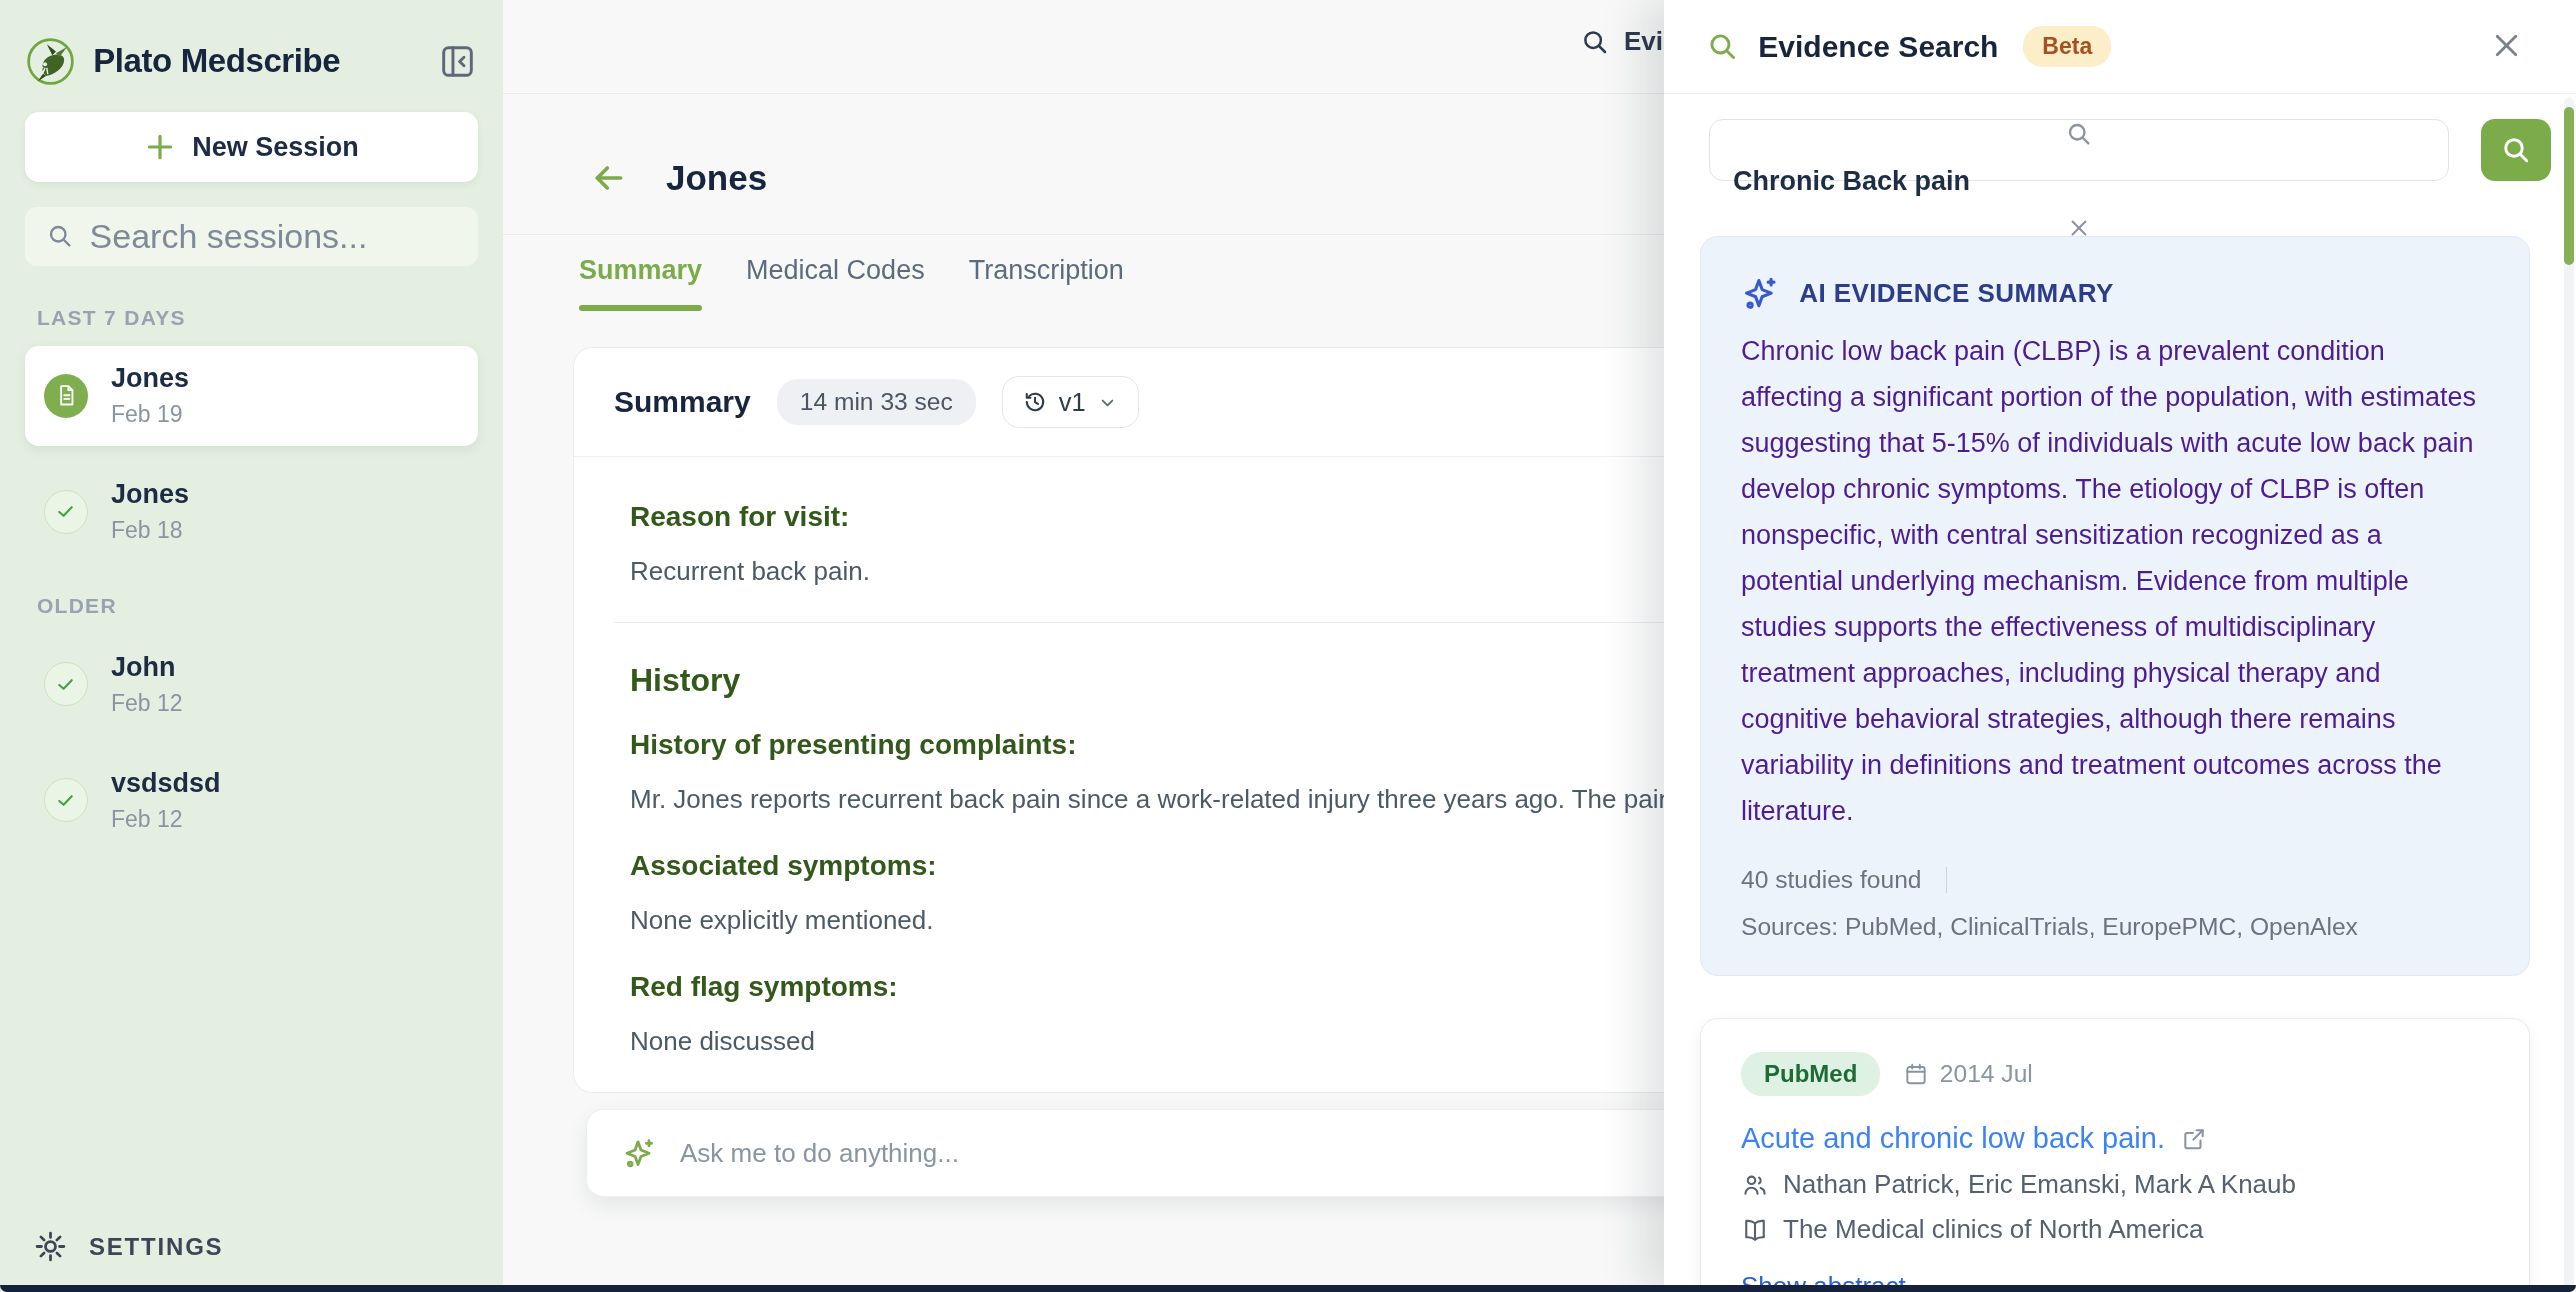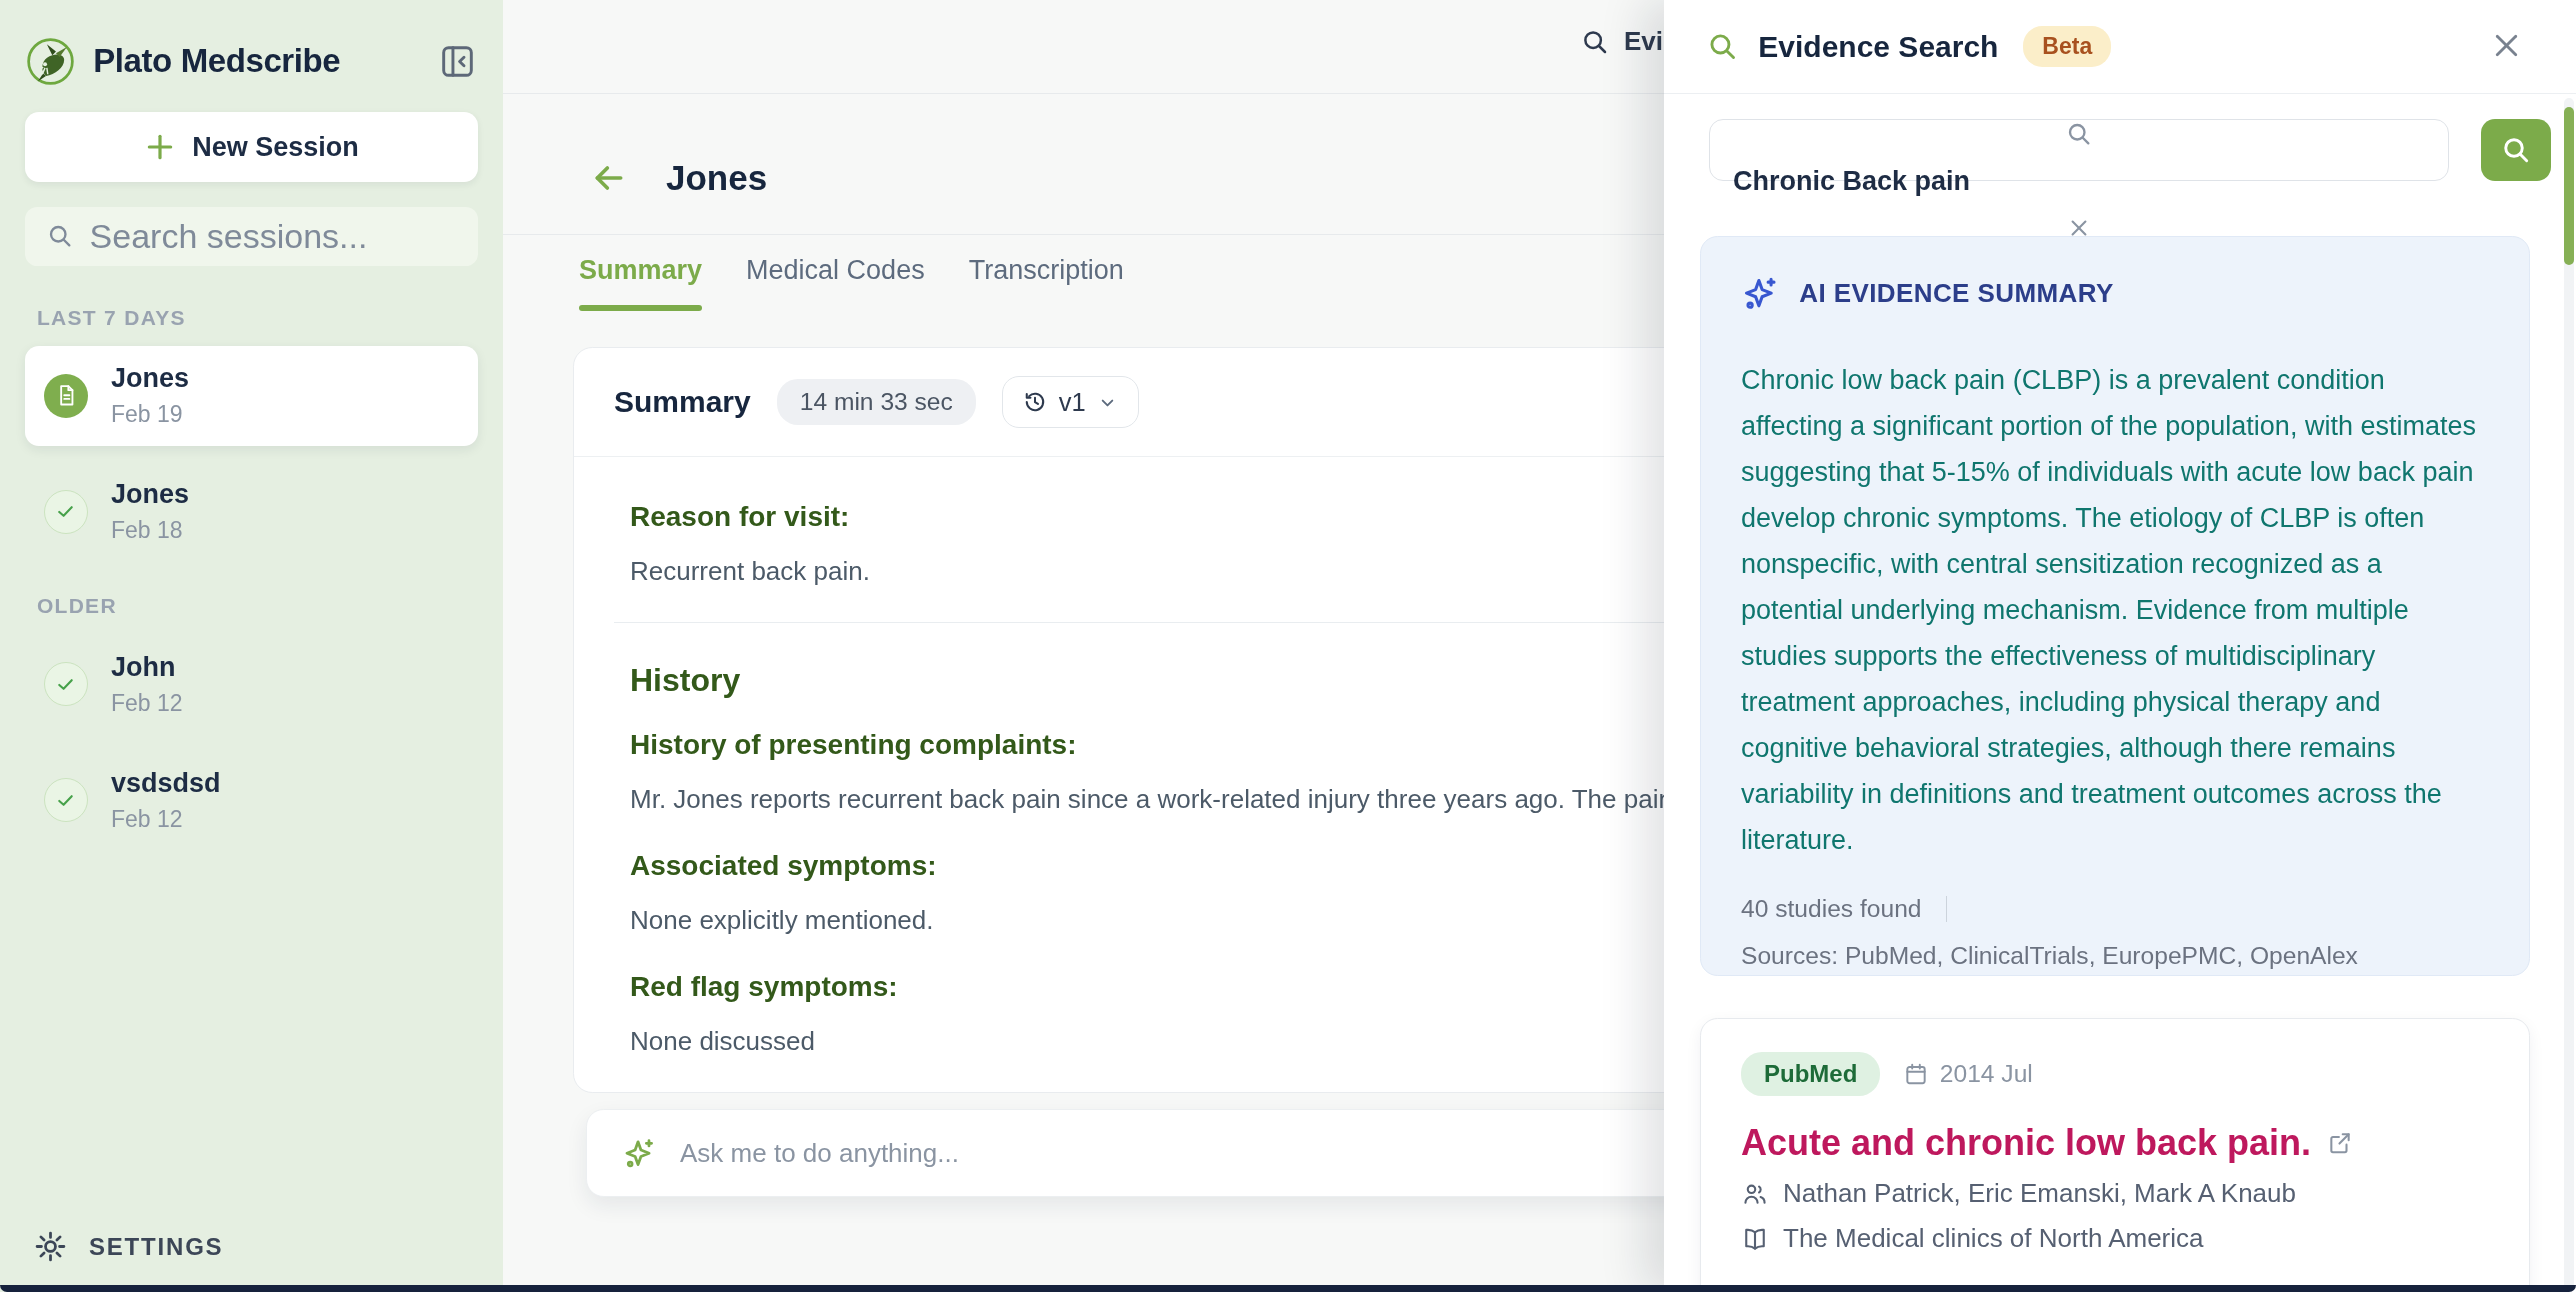--- a/index.html
+++ b/index.html
@@ -65,31 +65,31 @@
   .panel-close { margin-left:auto; width:39px; height:39px; color:#79828f; cursor:pointer; }
   .panel-search-row { position:absolute; left:45px; top:119px; display:flex; gap:32px; }
   .panel-search { width:740px; height:62px; border:0.9px solid #dfe3e8; border-radius:14px; display:flex; align-items:center; padding:0 23px; gap:17.6px; background:#fff;flex-direction:column; }
   .panel-search input { border:none; outline:none; background:transparent; font-family:"Liberation Sans",sans-serif; font-size:27px; font-weight:bold; color:#1e2c44; width:100%; }
   .clear-x { color:#8a94a2; flex:0 0 auto; cursor:pointer; }
   .panel-search-submit { width:70px; height:62px; background:#7cab4a; border-radius:14px; display:flex; align-items:center; justify-content:center; color:#fff; cursor:pointer; }
 
   .ai-card { position:absolute; left:36px; top:236px; width:830px; height:740px; background:#edf3fb; border:0.9px solid #e0e9f6; border-radius:17.6px; padding:37px 40px; }
   .ai-head { display:flex; align-items:center; gap:19.3px; color:#2c3e8a; }
   .ai-head-label { font-size:26px; font-weight:bold; letter-spacing:0.4px; }
-  .ai-text { margin-top:44px; font-size:27px; line-height:46px; color:#0f766e; }
+  .ai-text { margin-top:15px; font-size:27px; line-height:46px; color:#4c1d95; }
   .ai-meta { margin-top:32px; display:flex; align-items:center; gap:24.6px; font-size:24.6px; color:#6b7280; }
   .ai-meta-divider { width:0.9px; height:26px; background:#ccd3dc; }
   .ai-sources { margin-top:19.3px; font-size:24.6px; color:#6b7280; }
 
   .result-card { position:absolute; left:36px; top:1018px; width:830px; height:316px; background:#ffffff; border:0.9px solid #e7eaee; border-radius:17.6px; box-shadow:0 5.3px 16px rgba(23,38,62,.06); padding:33px 40px; }
   .result-top { display:flex; align-items:center; gap:23px; }
   .pubmed-badge { background:#dff1e2; color:#1d6b38; font-size:24px; font-weight:bold; padding:8px 23px; border-radius:21px; }
   .result-date { display:flex; align-items:center; gap:10.5px; font-size:24.6px; color:#8a94a2; }
   .result-title-row { margin-top:26px; display:flex; align-items:center; gap:16px; }
-  .result-title { font-size:36px; font-weight:bold; color:#be185d; cursor:pointer; }
+  .result-title { font-size:29px; font-weight:normal; color:#3b82f6; cursor:pointer; }
   .result-authors, .result-journal { margin-top:14px; display:flex; align-items:center; gap:14px; font-size:26px; color:#566072; }
   .show-abstract { margin-top:26px; display:flex; align-items:center; gap:8.8px; font-size:26px; color:#2961de; text-decoration:underline; cursor:pointer; }
 
   .panel-scroll-track { position:absolute; right:1.8px; top:98px; bottom:0; width:10.5px; background:#f1f3f5; border-radius:5.3px; }
   .panel-scroll-thumb { position:absolute; right:0; top:8.8px; width:10.5px; height:158px; background:#86b055; border-radius:5.3px; cursor:pointer; }
 
   .bottom-bar { position:absolute; left:0; right:0; bottom:0; height:7px; background:#16223c; border-radius:0 0 12.3px 12.3px; z-index:60; }
 
   svg { display:block; }
 </style>

